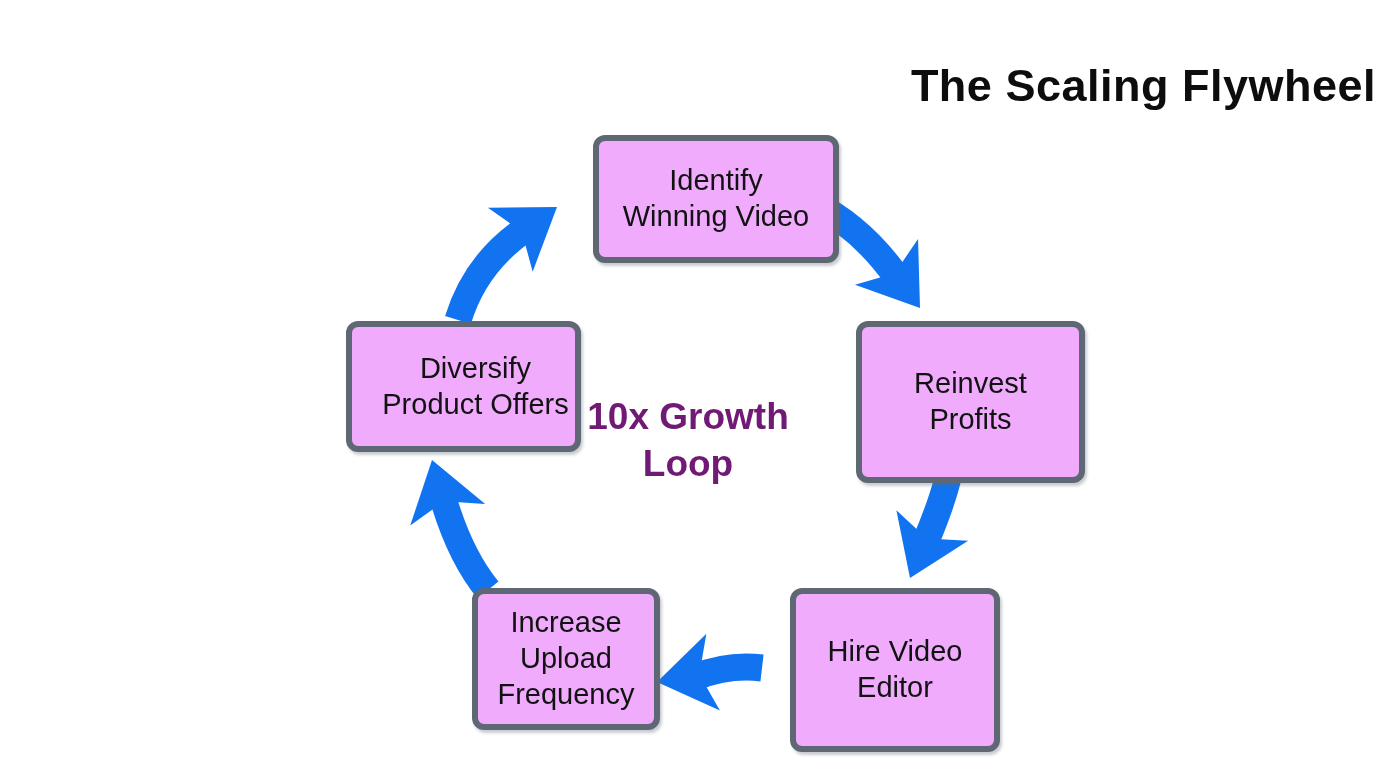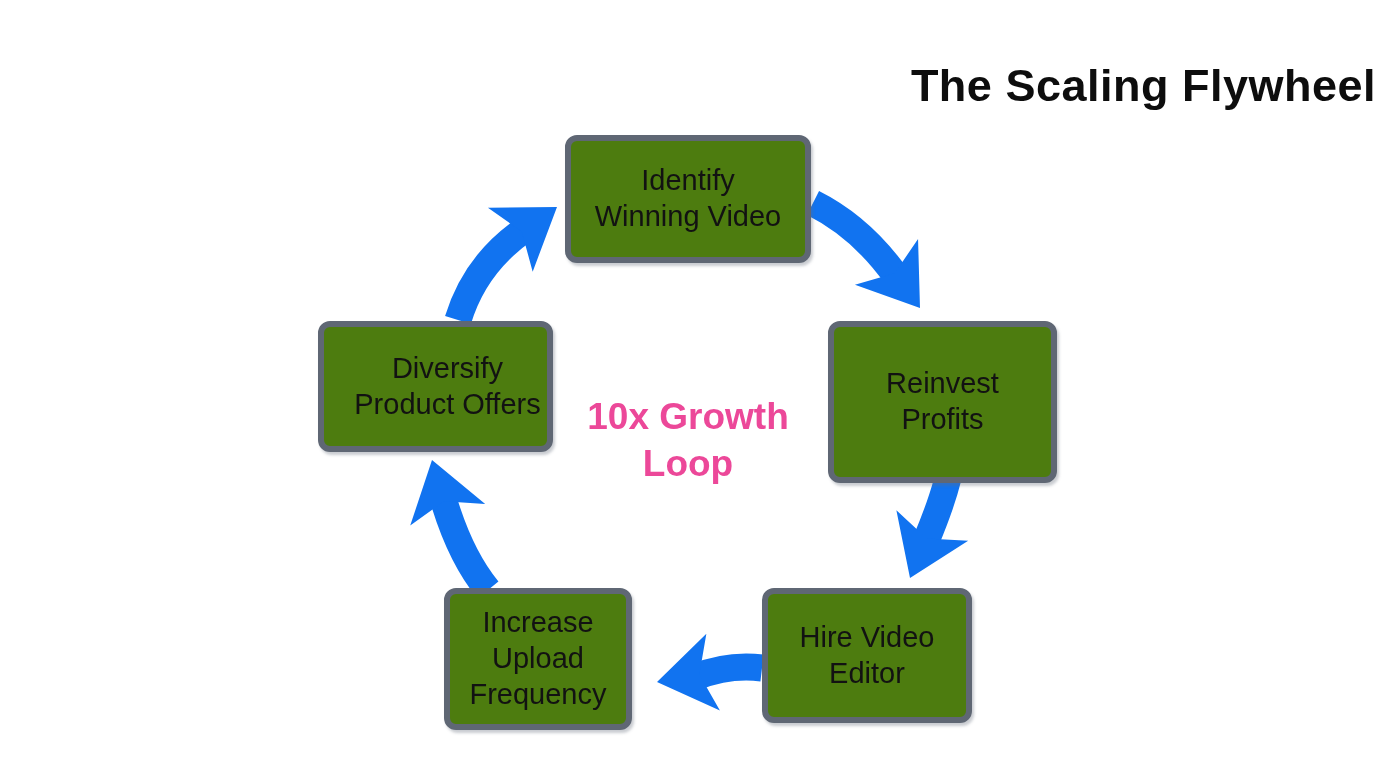--- a/index.html
+++ b/index.html
@@ -34,48 +34,49 @@
     stroke: var(--arrow, #1173f0);
     stroke-width: 27;
     stroke-linecap: butt;
   }
   #arrow-layer polygon.head {
     fill: var(--arrow, #1173f0);
   }
   .node {
     position: absolute;
     box-sizing: border-box;
-    background: #4d7c0f;
+    background: #f0abfc;
     border: 6px solid var(--box-border, #5f6774);
     border-radius: 12px;
     box-shadow: 2px 3px 3px rgba(100,108,122,0.35);
     display: flex;
     align-items: center;
     justify-content: center;
     text-align: center;
     font-size: 29px;
     line-height: 1.24;
     color: #121212;
     white-space: pre-line;
+    margin-left: 28px;
   }
   .node-identify  { left: 565px; top: 135px; width: 246px; height: 128px; }
   .node-reinvest  { left: 828px; top: 321px; width: 229px; height: 162px; }
-  .node-hire      { left: 762px; top: 588px; width: 210px; height: 135px; }
+  .node-hire      { left: 762px; top: 588px; width: 210px; height: 164px; }
   .node-increase  { left: 444px; top: 588px; width: 188px; height: 142px; }
   .node-diversify { left: 318px; top: 321px; width: 235px; height: 131px; padding-left: 24px; }
   .center-label {
     position: absolute;
     left: 538px;
     top: 393px;
     width: 300px;
     text-align: center;
     font-size: 37px;
     line-height: 1.28;
     font-weight: 700;
-    color: #ec4899;
+    color: #701a75;
     white-space: pre-line;
   }
 </style>
 </head>
 <body>
 
 <div id="canvas">
 
   <div class="title">The Scaling Flywheel</div>
 

